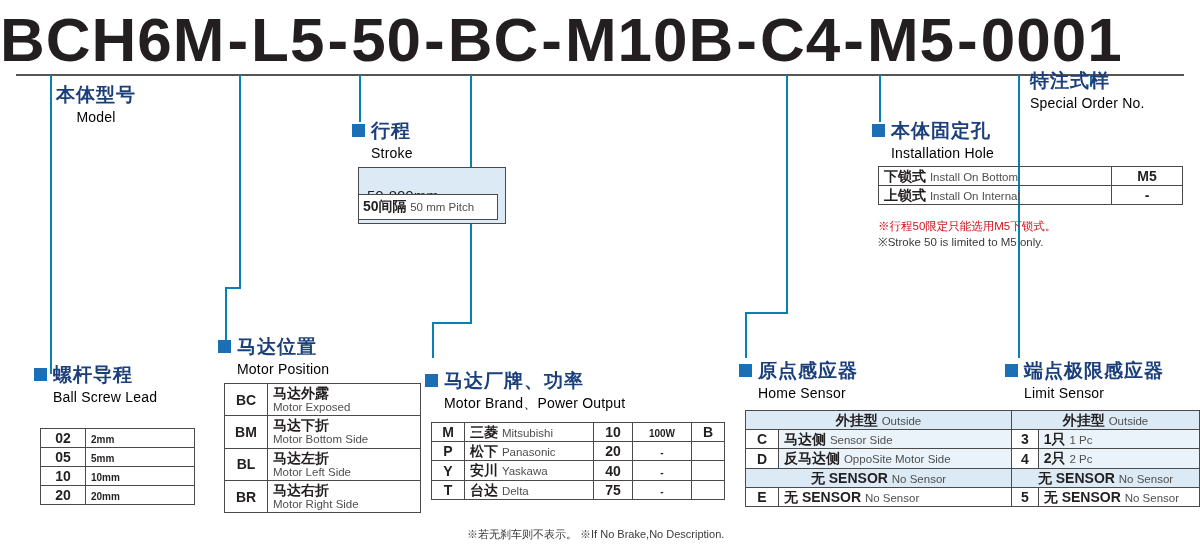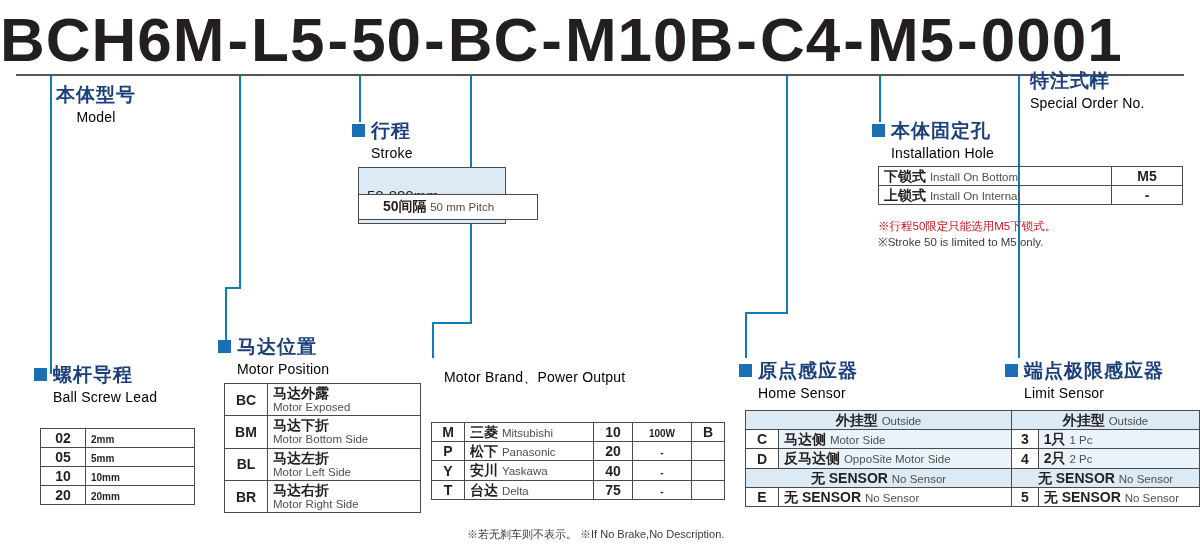--- a/index.html
+++ b/index.html
@@ -70,21 +70,21 @@
   }
   .note2{
     position:absolute;font-size:11px;color:#3a3a3a;white-space:nowrap;margin-left:36px;
   }
   .strokeBox{
     position:absolute;border:1px solid #4a4a4a;background:#dbeaf5;
     font-size:15px;font-weight:normal;padding:19px 8px;white-space:nowrap;
   }
   .strokeBox2{
     position:absolute;border:1px solid #4a4a4a;background:#ffffff;
-    font-size:13px;padding:3px 24px;white-space:nowrap;
+    font-size:13px;padding:3px 4px;white-space:nowrap;
   }
   .strokeBox2 b{font-size:14px;}
   .strokeBox2 i{font-style:normal;font-size:11.5px;color:#4f4f4f;}
 </style>
 </head>
 <body>
 
 <div class="root">
 
   <div class="partno">
@@ -220,20 +220,21 @@
       <td class="code">BR</td>
       <td class="twoline">
         <span class="cn">马达右折</span>
         <span class="en">Motor Right Side</span>
       </td>
     </tr>
   </tbody>
     </table>
 
   <div class="ghead" style="left:425px;top:368px;">
+    <div><span class="sq"></span><span class="gcn">马达厂牌、功率</span></div>
     <div class="gen ind">Motor Brand、Power Output</div>
   </div>
   <table class="t" style="left:431px;top:422px;">
     <tbody>
         <tr>
       <td class="code" style="width:22px;">M</td>
       <td style="width:118px;">
         <span class="cn">三菱</span>
         <span class="en">Mitsubishi</span>
       </td>
@@ -287,21 +288,21 @@
         <tr>
       <td class="hdrblue" colspan="2" style="width:240px;">
         <span class="cn">外挂型</span>
         <span class="en">Outside</span>
       </td>
     </tr>
     <tr>
       <td class="code" style="width:22px;">C</td>
       <td style="width:222px;background:#eaf3fa;">
         <span class="cn">马达侧</span>
-        <span class="en">Motor Side</span>
+        <span class="en">Sensor Side</span>
       </td>
     </tr>
     <tr>
       <td class="code">D</td>
       <td style="background:#eaf3fa;">
         <span class="cn">反马达侧</span>
         <span class="en">OppoSite Motor Side</span>
       </td>
     </tr>
     <tr>

